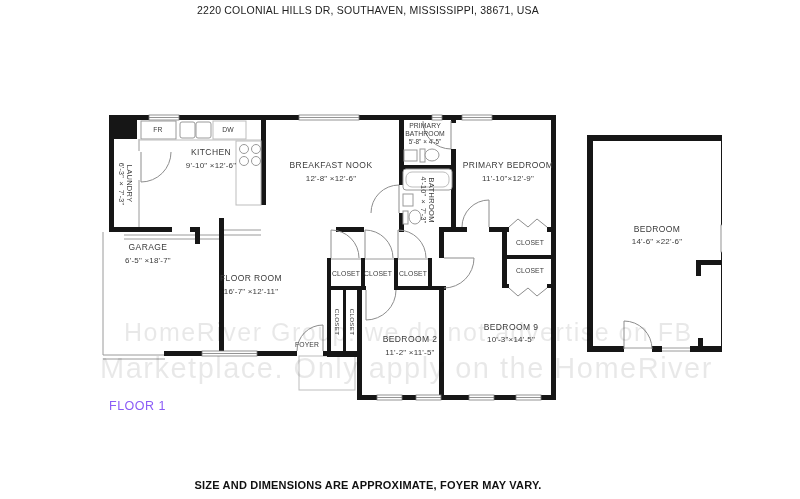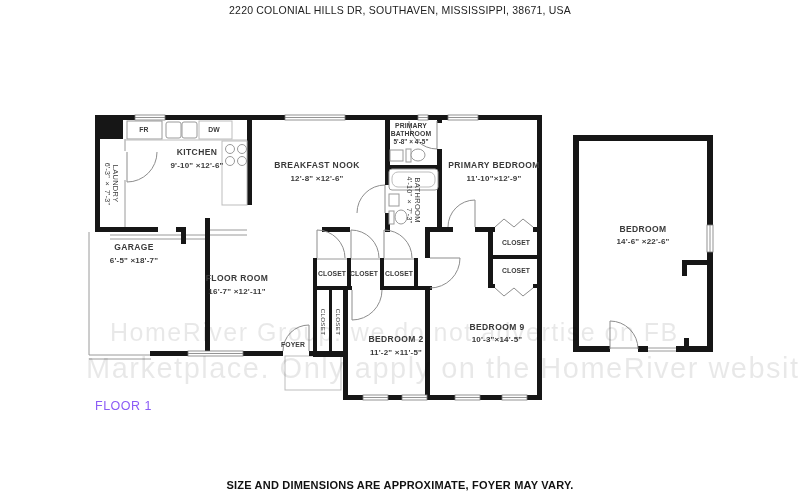--- a/index.html
+++ b/index.html
@@ -1,20 +1,20 @@
 <!DOCTYPE html>
 <html><head>
 <meta charset="utf-8">
 <style>
   html,body{margin:0;padding:0;background:#fff;}
-  #stage{position:relative;width:800px;height:499px;background:#fff;overflow:hidden;
-         font-family:"Liberation Sans",sans-serif;}
+  #stage{position:relative;width:708px;height:499px;background:#fff;overflow:hidden;
+         font-family:"Liberation Sans",sans-serif;margin-left:14px;}
   #plan-svg{position:absolute;left:0;top:0;}
   .lbl{position:absolute;transform:translate(-50%,-50%);font-size:8.5px;color:#3a3a3a;
-       letter-spacing:.4px;white-space:nowrap;text-align:right;line-height:1.1;font-weight:bold;}
+       letter-spacing:.4px;white-space:nowrap;text-align:right;line-height:1.1;}
   .dim{font-size:8px;letter-spacing:.2px;}
   .sm{font-size:6.8px;letter-spacing:.1px;}
   .xs{font-size:6.4px;letter-spacing:0;}
   .vert{position:absolute;transform:translate(-50%,-50%);writing-mode:vertical-rl;
         color:#3a3a3a;white-space:nowrap;text-align:center;line-height:1.25;}
   .vert div{font-size:7.5px;letter-spacing:.3px;}
   .vert .dim{font-size:7px;}
   .vert.tiny div{font-size:6.2px;}
   .hdr{position:absolute;left:50%;top:4px;transform:translateX(-50%);font-size:10.5px;
        color:#222;letter-spacing:.2px;white-space:nowrap;}

